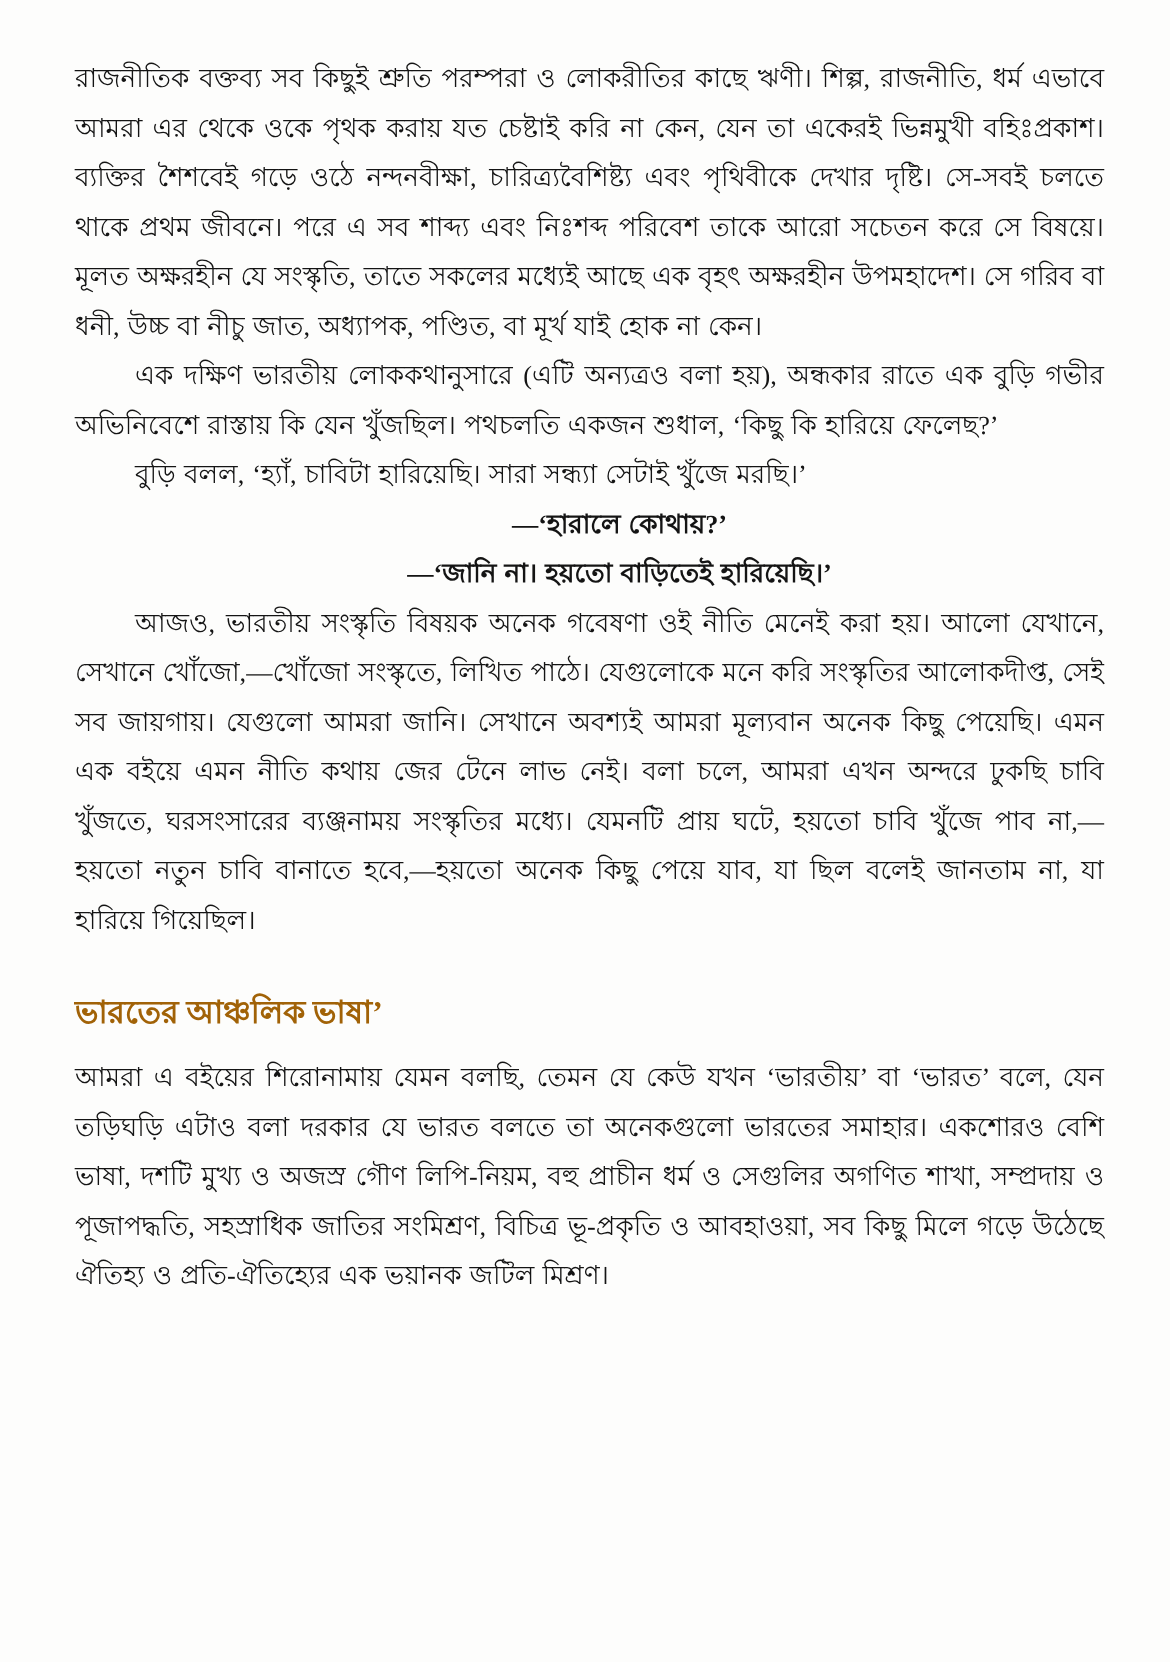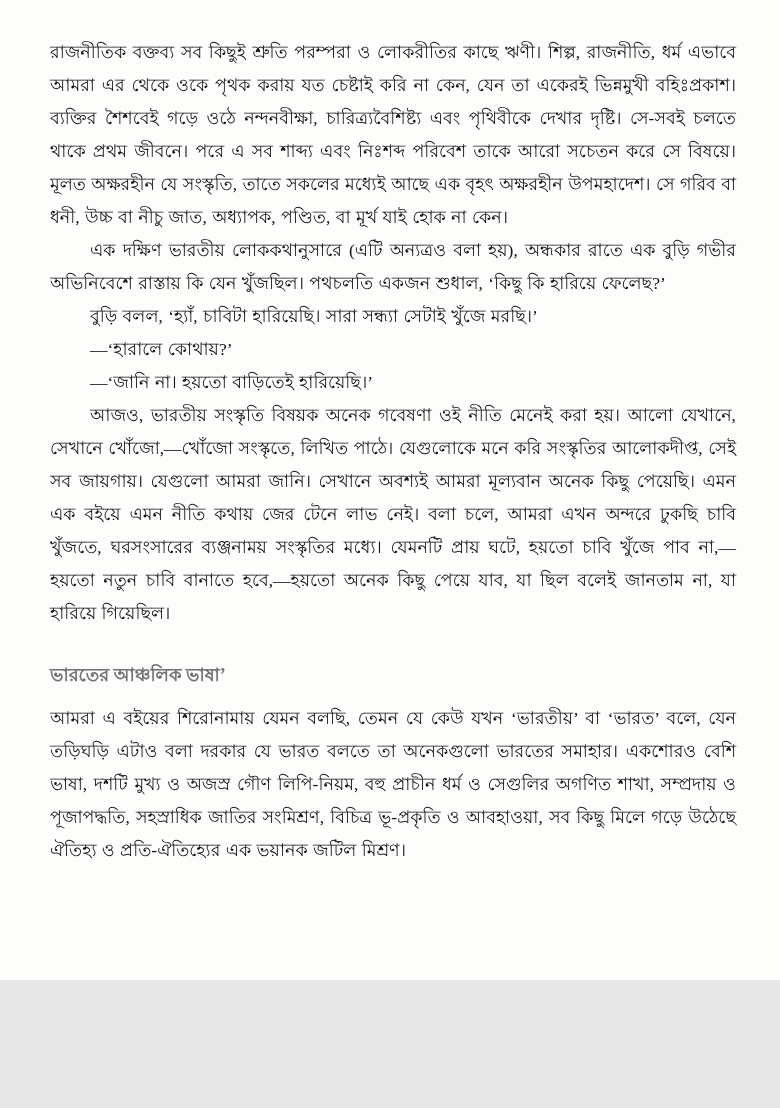--- a/index.html
+++ b/index.html
@@ -3,21 +3,21 @@
 <meta charset="utf-8">
 <style>
   html, body {
     margin: 0;
     padding: 0;
     background: #e8e8e8;
   }
   .page {
     position: relative;
     width: 780px;
-    height: 980px;
+    height: 1108px;
     margin: 0 auto;
     background: #fdfdfc;
     box-sizing: border-box;
     padding: 36px 44px 20px 50px;
     font-family: "Liberation Serif", "DejaVu Serif", serif;
     color: #141414;
     overflow: hidden;
   }
   .text-block {
     margin: 0;
@@ -26,30 +26,31 @@
     text-align: justify;
     word-spacing: 1px;
   }
   .indent {
     text-indent: 40px;
   }
   .no-indent {
     text-indent: 0;
   }
   .dialogue {
-    text-align: left;
+    text-align: center;
+    font-weight: bold;
   }
   .section-heading {
     margin: 28px 0 10px 0;
-    font-size: 18px;
+    font-size: 21px;
     font-weight: bold;
     line-height: 34px;
     text-align: left;
     text-indent: 0;
-    color: #737373;
+    color: #a16207;
   }
 </style>
 </head>
 <body>
 
 <div class="page">
 
   <p class="text-block no-indent">রাজনীতিক বক্তব্য সব কিছুই শ্রুতি পরম্পরা ও লোকরীতির কাছে ঋণী।  শিল্প, রাজনীতি, ধর্ম এভাবে আমরা এর থেকে ওকে পৃথক করায় যত চেষ্টাই করি না কেন, যেন তা একেরই ভিন্নমুখী বহিঃপ্রকাশ।  ব্যক্তির শৈশবেই গড়ে ওঠে নন্দনবীক্ষা, চারিত্র্যবৈশিষ্ট্য এবং পৃথিবীকে দেখার দৃষ্টি।  সে-সবই চলতে থাকে প্রথম জীবনে। পরে এ সব শাব্দ্য এবং নিঃশব্দ পরিবেশ তাকে আরো সচেতন করে সে বিষয়ে।  মূলত অক্ষরহীন যে সংস্কৃতি, তাতে সকলের মধ্যেই আছে এক বৃহৎ অক্ষরহীন উপমহাদেশ। সে গরিব বা ধনী, উচ্চ বা নীচু জাত, অধ্যাপক, পণ্ডিত, বা মূর্খ যাই হোক না কেন।</p>
 
   <p class="text-block indent">এক দক্ষিণ ভারতীয় লোককথানুসারে (এটি অন্যত্রও বলা হয়), অন্ধকার রাতে এক বুড়ি গভীর অভিনিবেশে রাস্তায় কি যেন খুঁজছিল।  পথচলতি একজন শুধাল, ‘কিছু কি হারিয়ে ফেলেছ?’</p>

